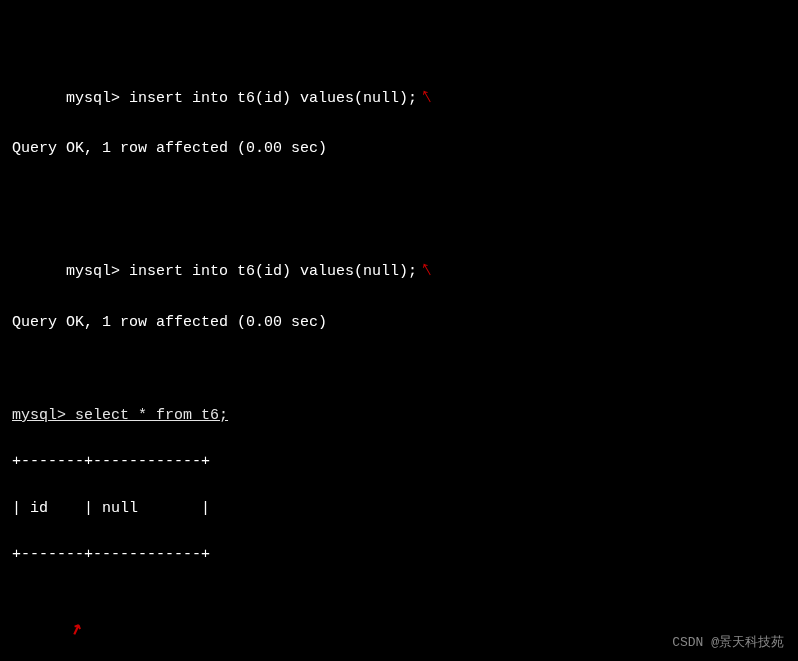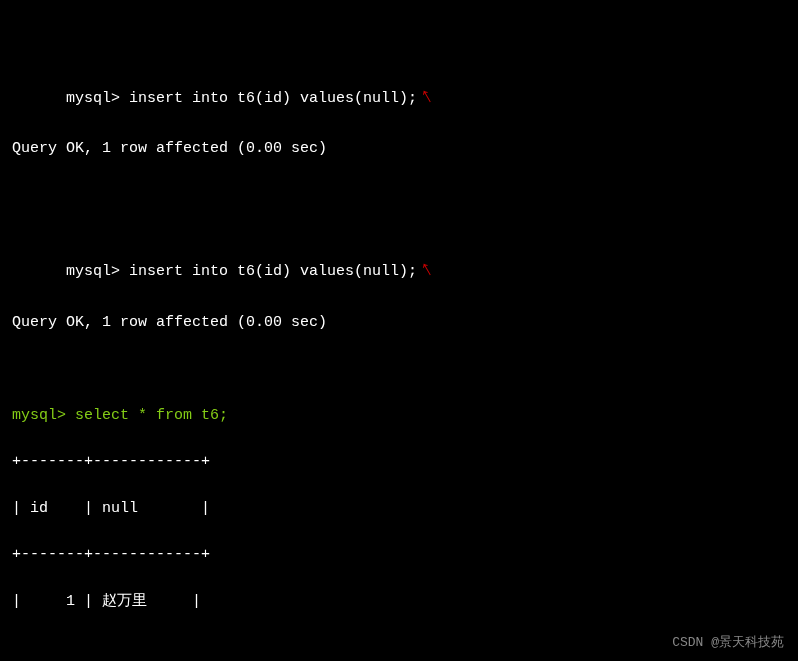--- a/index.html
+++ b/index.html
@@ -35,25 +35,24 @@
   <div style="display:inline-block; position:relative;">
     <span style="color:#fff;">mysql&gt; insert into t6(id) values(null);</span><span style="color:#cc0000; font-size:22px; margin-left:4px; display:inline-block; transform: rotate(-30deg); font-weight:900;">↑</span>
   </div>
 <div style="color:#fff;">Query OK, 1 row affected (0.00 sec)</div>
 <div> </div>
   <div style="display:inline-block;">
     <span style="color:#fff;">mysql&gt; insert into t6(id) values(null);</span><span style="color:#cc0000; font-size:22px; margin-left:4px; display:inline-block; transform: rotate(-30deg); font-weight:900;">↑</span>
   </div>
 <div style="color:#fff;">Query OK, 1 row affected (0.00 sec)</div>
 <div> </div>
-<div style="color:#84cc16;">mysql&gt; select * from t6;</div>
+<div style="color:#e5e5e5;text-decoration:underline;">mysql&gt; select * from t6;</div>
 <div style="color:#fff;">+-------+------------+</div>
 <div style="color:#fff;">| id    | null       |</div>
 <div style="color:#fff;">+-------+------------+</div>
-<div style="color:#fff;">|     1 | 赵万里     |</div>
   <div style="display:inline-block;">
     <span style="color:#cc0000; font-size:20px; margin-left:4px; display:inline-block; transform: rotate(-20deg); font-weight:900;">↗</span>
   </div>
   
 
 
 
 
 
 

